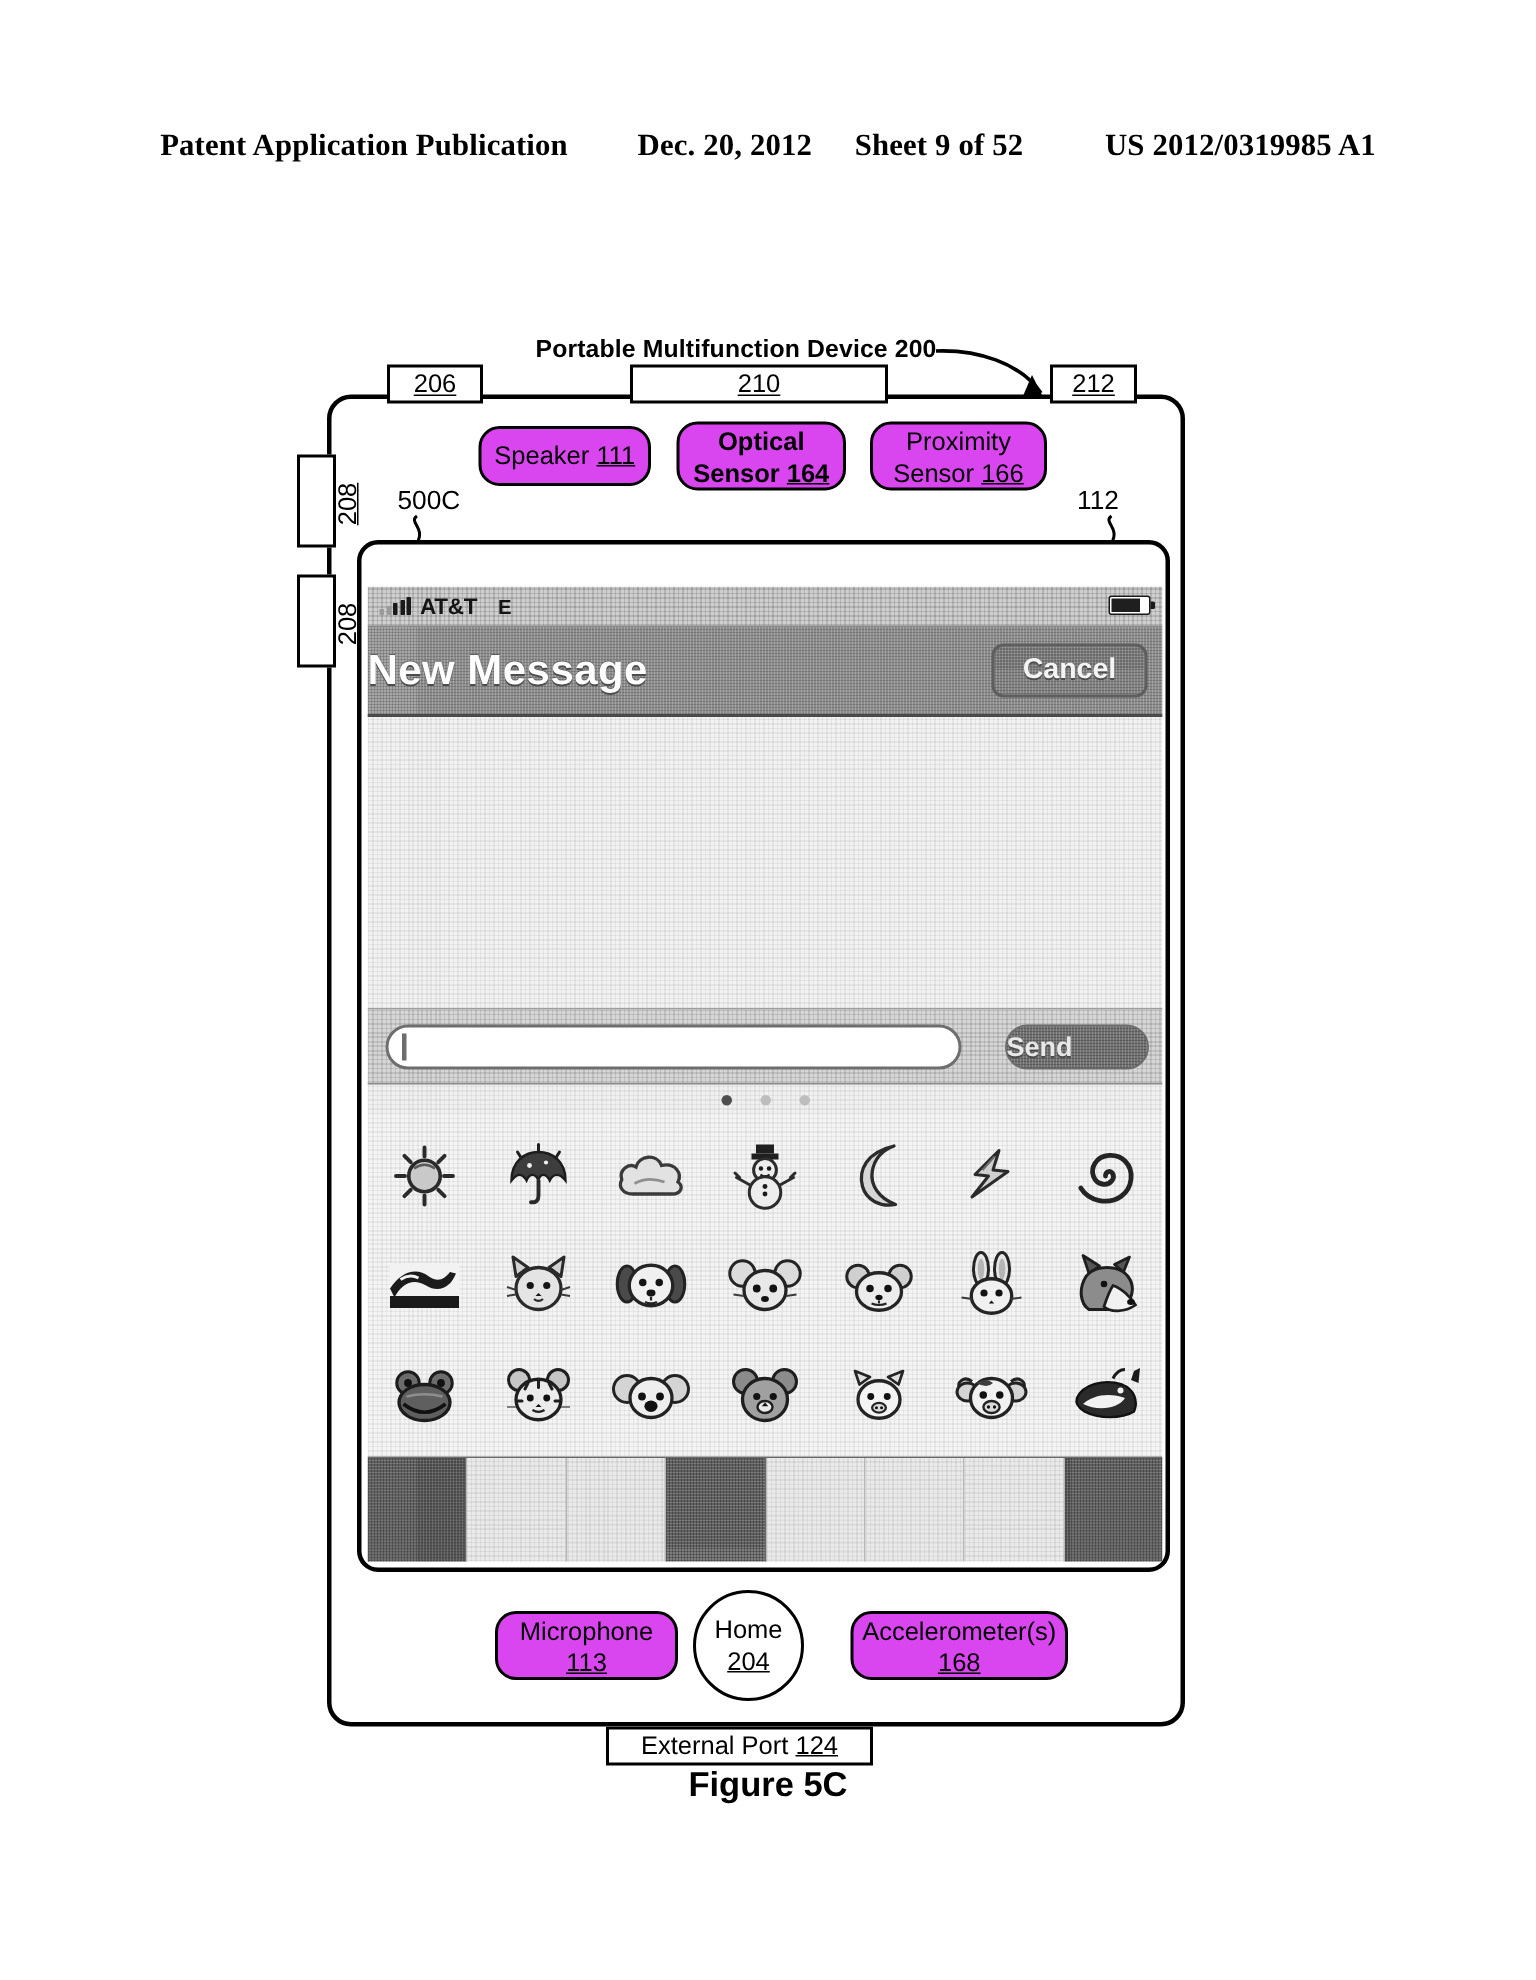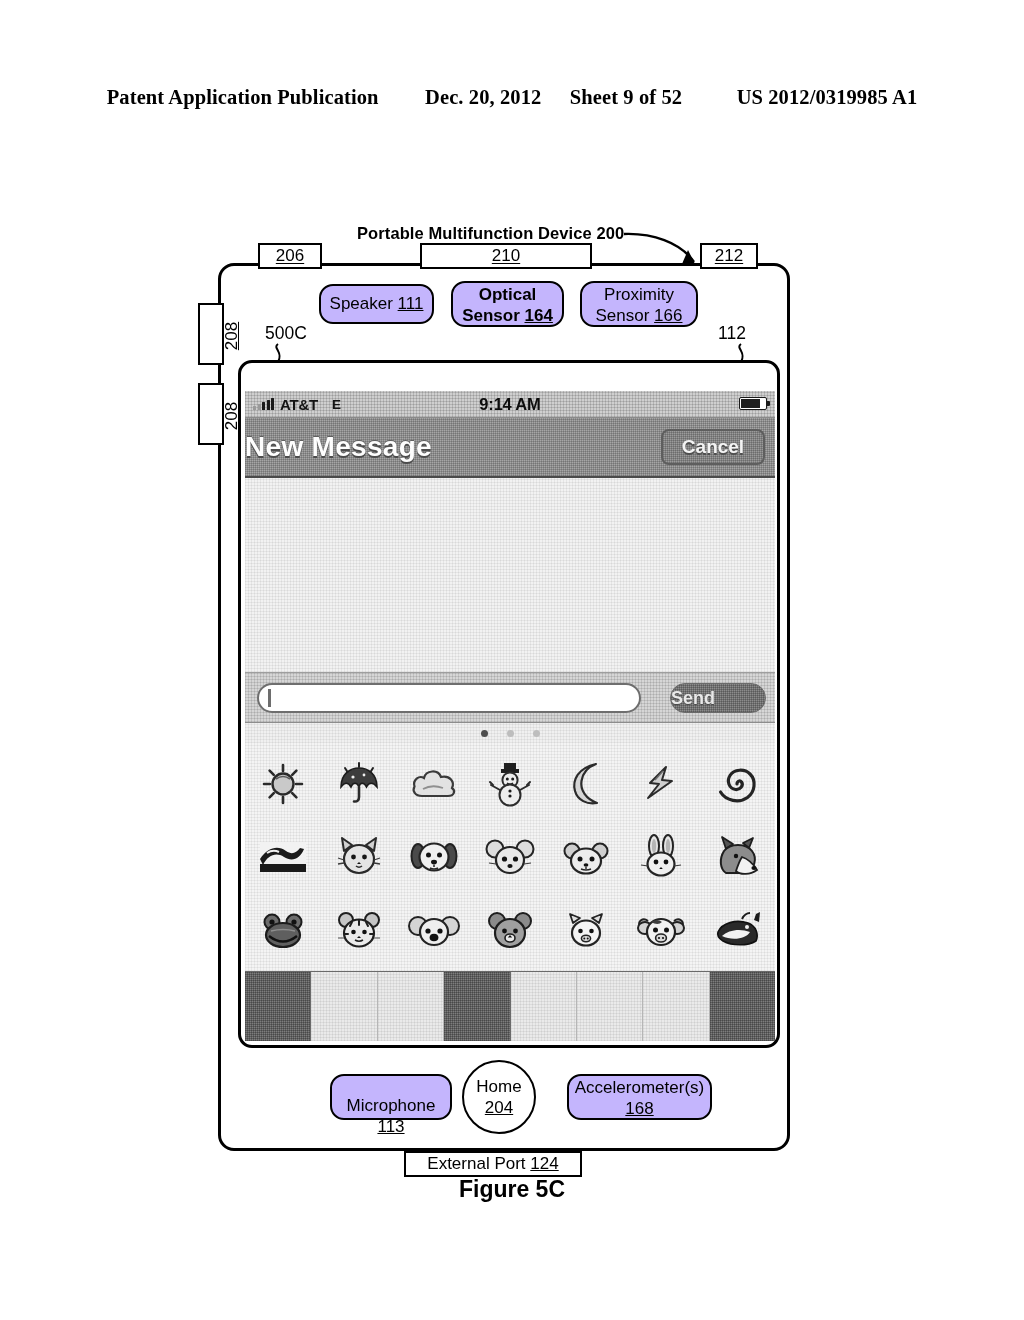--- a/index.html
+++ b/index.html
@@ -119,21 +119,21 @@
     background: #fff;
     box-sizing: border-box;
     z-index: 2;
   }
 
   
   .pill {
     position: absolute;
     border: 2.5px solid #000;
     border-radius: 14px;
-    background: #c4b5fd;
+    background: #d946ef;
     box-sizing: border-box;
     text-align: center;
     font-size: 17px;
     color: #000;
     z-index: 4;
   }
   #pill-speaker {
     left: 319px; top: 284px; width: 115px; height: 40px;
     line-height: 36px;
   }
@@ -457,21 +457,21 @@
     background-color: #7d7d7d;
     background-image:
       repeating-linear-gradient(0deg, rgba(0,0,0,.24) 0 1px, transparent 1px 2px),
       repeating-linear-gradient(90deg, rgba(0,0,0,.24) 0 1px, transparent 1px 2px);
     border-right-color: #6a6a6a;
   }
 
   
   #pill-microphone {
     left: 330px; top: 1074px; width: 122px; height: 46px;
-    line-height: 21px; padding-top: 19px;
+    line-height: 21px; padding-top: 1px;
   }
   #pill-accelerometer {
     left: 567px; top: 1074px; width: 145px; height: 46px;
     line-height: 21px; padding-top: 1px;
   }
   #home-button {
     position: absolute;
     left: 462px; top: 1060px;
     width: 74px; height: 74px;
     border: 2.5px solid #000;
@@ -565,21 +565,20 @@
     <div id="status-bar">
       <span id="signal-bars">
         <i></i>
           <i></i>
           <i></i>
           <i></i>
           <i></i>
       </span>
       <span id="carrier-name">AT&amp;T</span>
       <span id="network-type">E</span>
-      <span id="status-time">9:14 AM</span>
       <span id="battery-icon"></span>
     </div>
 
     <div id="nav-bar">
       <span id="nav-title">New Message</span>
       <div id="cancel-button">
         <span>Cancel</span>
       </div>
     </div>
 

